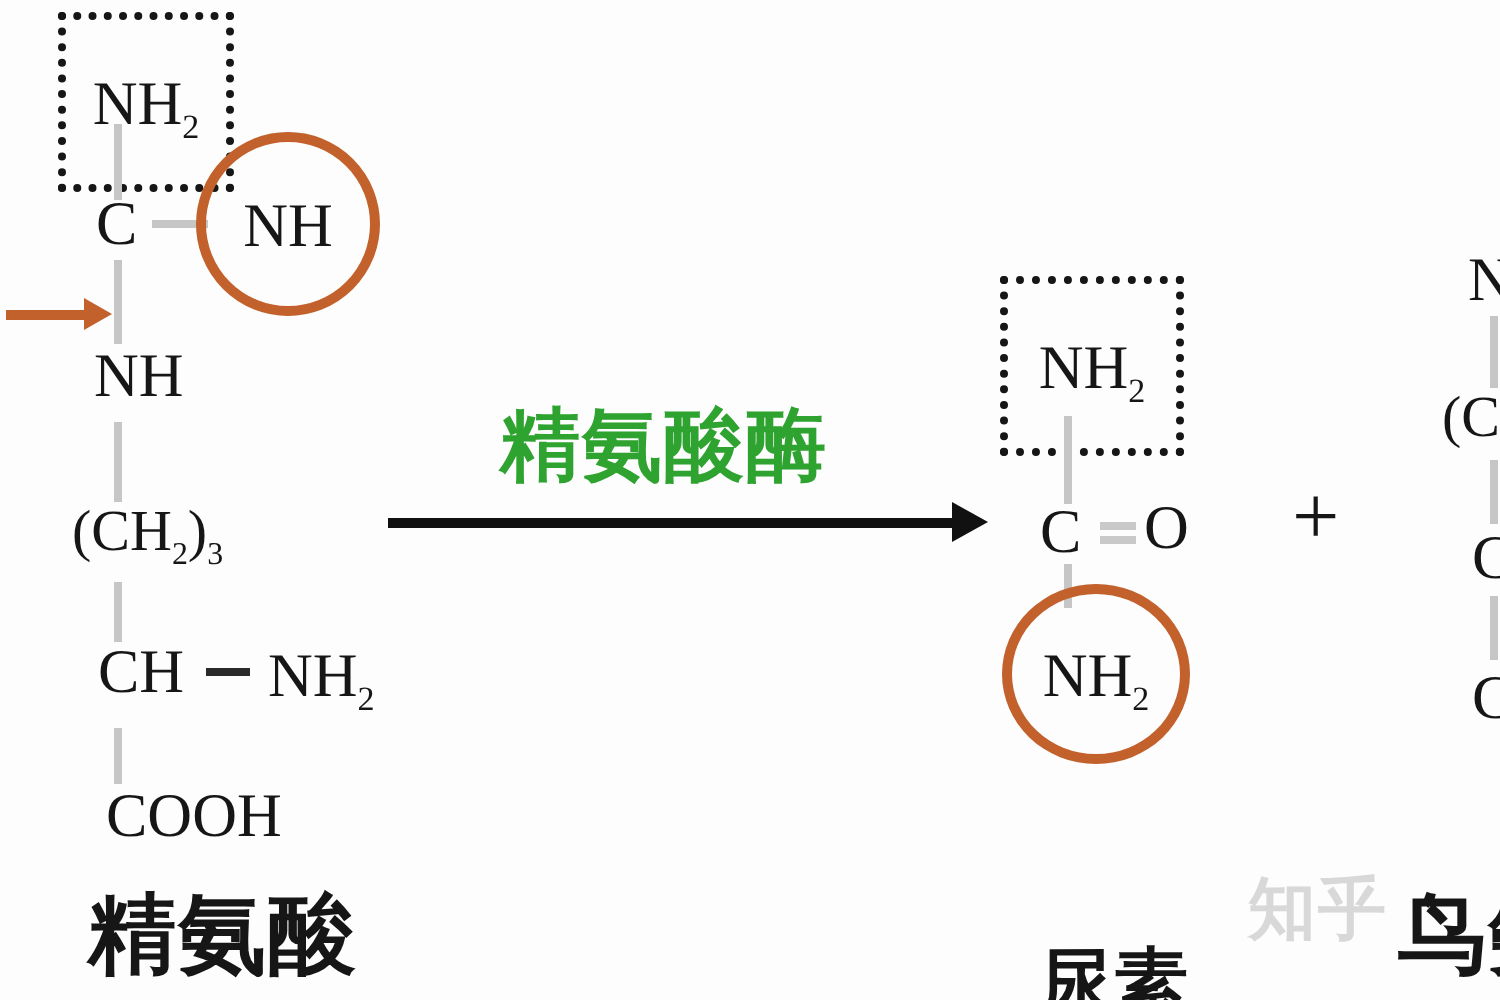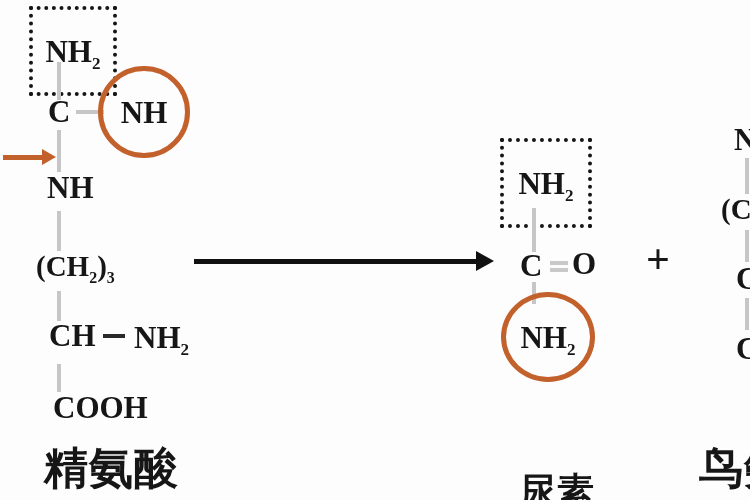--- a/index.html
+++ b/index.html
@@ -2,21 +2,21 @@
 <html style="--orange: #c2612c; --green: #2fa32f; --bond: #c6c6c6; --ink: #161616; --wm: #d8d8d8;"><head>
 <meta charset="utf-8">
 <style>
   html,body{margin:0;padding:0;background:#ffffff;}
   .canvas{
     position:relative;width:750px;height:500px;background:#fdfdfd;
     overflow:hidden;font-family:"Liberation Serif",serif;
   }
   .abs{position:absolute;}
   .formula{
-    font-family:"Liberation Serif",serif;font-weight:bold;
+    font-family:"Liberation Serif",serif;font-weight:normal;
     font-size:31px;color:var(--ink,#161616);line-height:1;white-space:nowrap;
   }
   .formula sub{font-size:0.55em;line-height:0;}
   .small{font-size:29px;}
   .cn{
     font-family:"DejaVu Sans","Liberation Sans",sans-serif;font-weight:bold;
     font-size:44px;color:var(--ink,#161616);line-height:1;white-space:nowrap;letter-spacing:1px;
   }
   .green{color:var(--green,#2fa32f);font-size:40px;}
   .wm{color:var(--wm,#d8d8d8);font-size:34px;}
@@ -88,20 +88,21 @@
 
     <span class="formula abs" style="left:134px;top:322px"><span>NH</span><sub>2</sub></span>
 
     <div class="bond v" style="left:57px;top:364px;height:28px"></div>
 
     <span class="formula abs" style="left:53px;top:392px">COOH</span>
 
     <span class="cn abs" style="left:44px;top:446px">精氨酸</span>
   </div>
 
+  <span class="cn green abs" style="left:250px;top:203px">精氨酸酶</span>
 
   <div>
     <div class="rx-line"></div>
     <div class="rx-head"></div>
   </div>
 
   <div>
 
     <div class="dotted-box" style="left:500px;top:138px;width:92px;height:90px">
       <span class="formula"><span>NH</span><sub>2</sub></span>
@@ -139,14 +140,15 @@
 
     <span class="formula abs" style="left:736px;top:263px">CH</span>
 
     <div class="bond v" style="left:745px;top:298px;height:32px"></div>
 
     <span class="formula abs" style="left:736px;top:333px">COOH</span>
 
     <span class="cn abs" style="left:699px;top:446px">鸟氨酸</span>
   </div>
 
+  <span class="cn wm abs" style="left:624px;top:438px">知乎</span>
 
 </div>
 
 </body></html>

